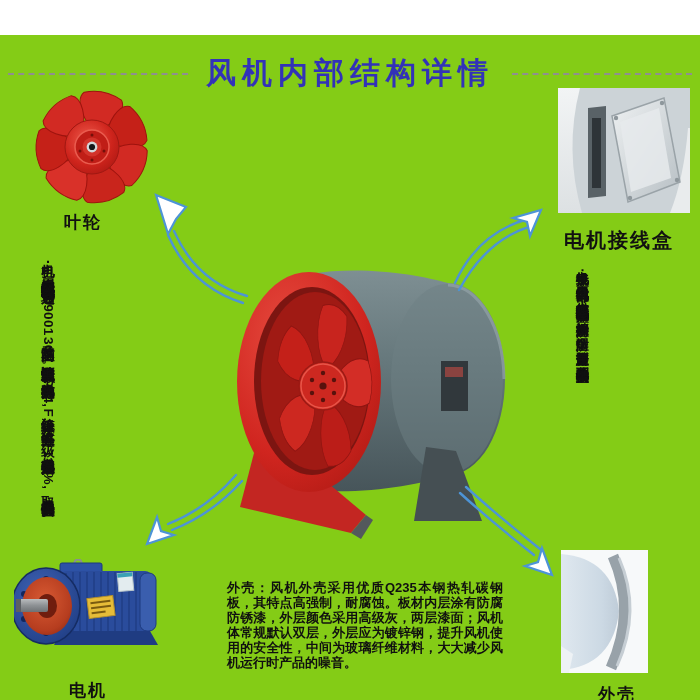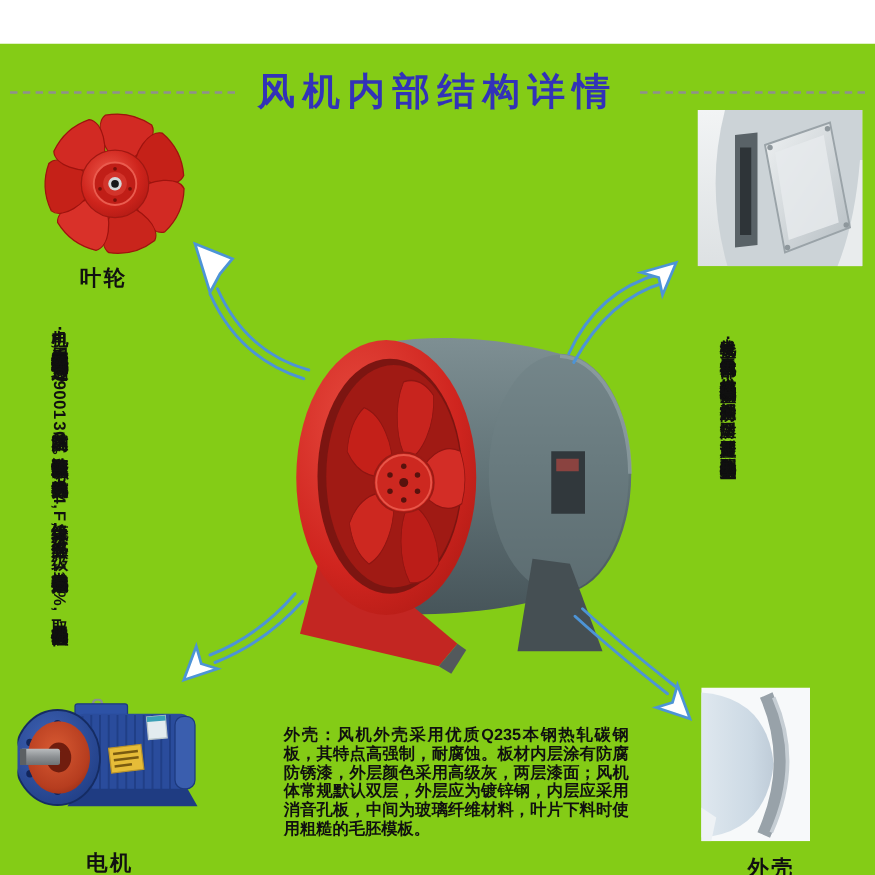--- a/index.html
+++ b/index.html
@@ -108,20 +108,21 @@
       <g>
         <polygon points="54,28 106,10 122,94 70,114" fill="url(#boxG)" stroke="#9aa3a8" stroke-width="1.5"></polygon>
         <polygon points="62,34 101,20 113,90 73,104" fill="#e6eaec" opacity="0.85"></polygon>
         <circle cx="58" cy="30" r="2.2" fill="#8e979c"></circle>
         <circle cx="104" cy="15" r="2.2" fill="#8e979c"></circle>
         <circle cx="119" cy="92" r="2.2" fill="#8e979c"></circle>
         <circle cx="72" cy="110" r="2.2" fill="#8e979c"></circle>
       </g>
     </svg>
   </div>
+  <div class="abs part-label" id="jbox-label">电机接线盒</div>
 
   <div class="abs desc-v" id="motor-desc">电机：采用生产电机生产设备和检查手续齐全的风机专用配套电机,均通过ISO9001及消防高温3C认证和防爆认证及能效标识。电机防护等级为IP54,绝缘等级F级,温升等级B级。电机功率储备系数应按110%取,提升风机使用的安全性</div>
 
   <div class="abs desc-v" id="jbox-desc">电机接线盒：由于电机位于风机内部，供应商应提供将接线引至风机外部的电机接线盒，并根据消防型、防爆型、普通型等应用，分别配备正确的接线盒类型。</div>
 
   <div class="abs" id="fan-illo">
     <svg viewBox="0 0 312 296">
       <defs>
         <linearGradient id="bodyG" x1="0" y1="0" x2="0" y2="1">
           <stop offset="0" stop-color="#7e8f93"></stop>
@@ -262,21 +263,21 @@
       </g>
 
       <g>
         <rect x="2" y="40" width="32" height="13" rx="2" fill="url(#shaftG)"></rect>
         <rect x="2" y="40" width="5" height="13" fill="#5c6063"></rect>
       </g>
     </svg>
   </div>
   <div class="abs part-label" id="motor-label">电机</div>
 
-  <div class="abs desc-h" id="housing-desc">外壳：风机外壳采用优质Q235本钢热轧碳钢板，其特点高强制，耐腐蚀。板材内层涂有防腐防锈漆，外层颜色采用高级灰，两层漆面；风机体常规默认双层，外层应为镀锌钢，内层应采用消音孔板，中间为玻璃纤维材料，叶片下料时使用粗糙的毛胚模板。</div>
+  <div class="abs desc-h" id="housing-desc">外壳：风机外壳采用优质Q235本钢热轧碳钢板，其特点高强制，耐腐蚀。板材内层涂有防腐防锈漆，外层颜色采用高级灰，两层漆面；风机体常规默认双层，外层应为镀锌钢，提升风机使用的安全性，中间为玻璃纤维材料，大大减少风机运行时产品的噪音。</div>
 
   <div class="abs" id="housing-photo">
     <svg viewBox="0 0 87 123">
       <defs>
         <linearGradient id="shellG" x1="0" y1="0" x2="1" y2="0">
           <stop offset="0" stop-color="#dfe8ef"></stop>
             <stop offset="0.7" stop-color="#ccd9e4"></stop>
             <stop offset="1" stop-color="#bfccd8"></stop>
         </linearGradient>
       </defs>

